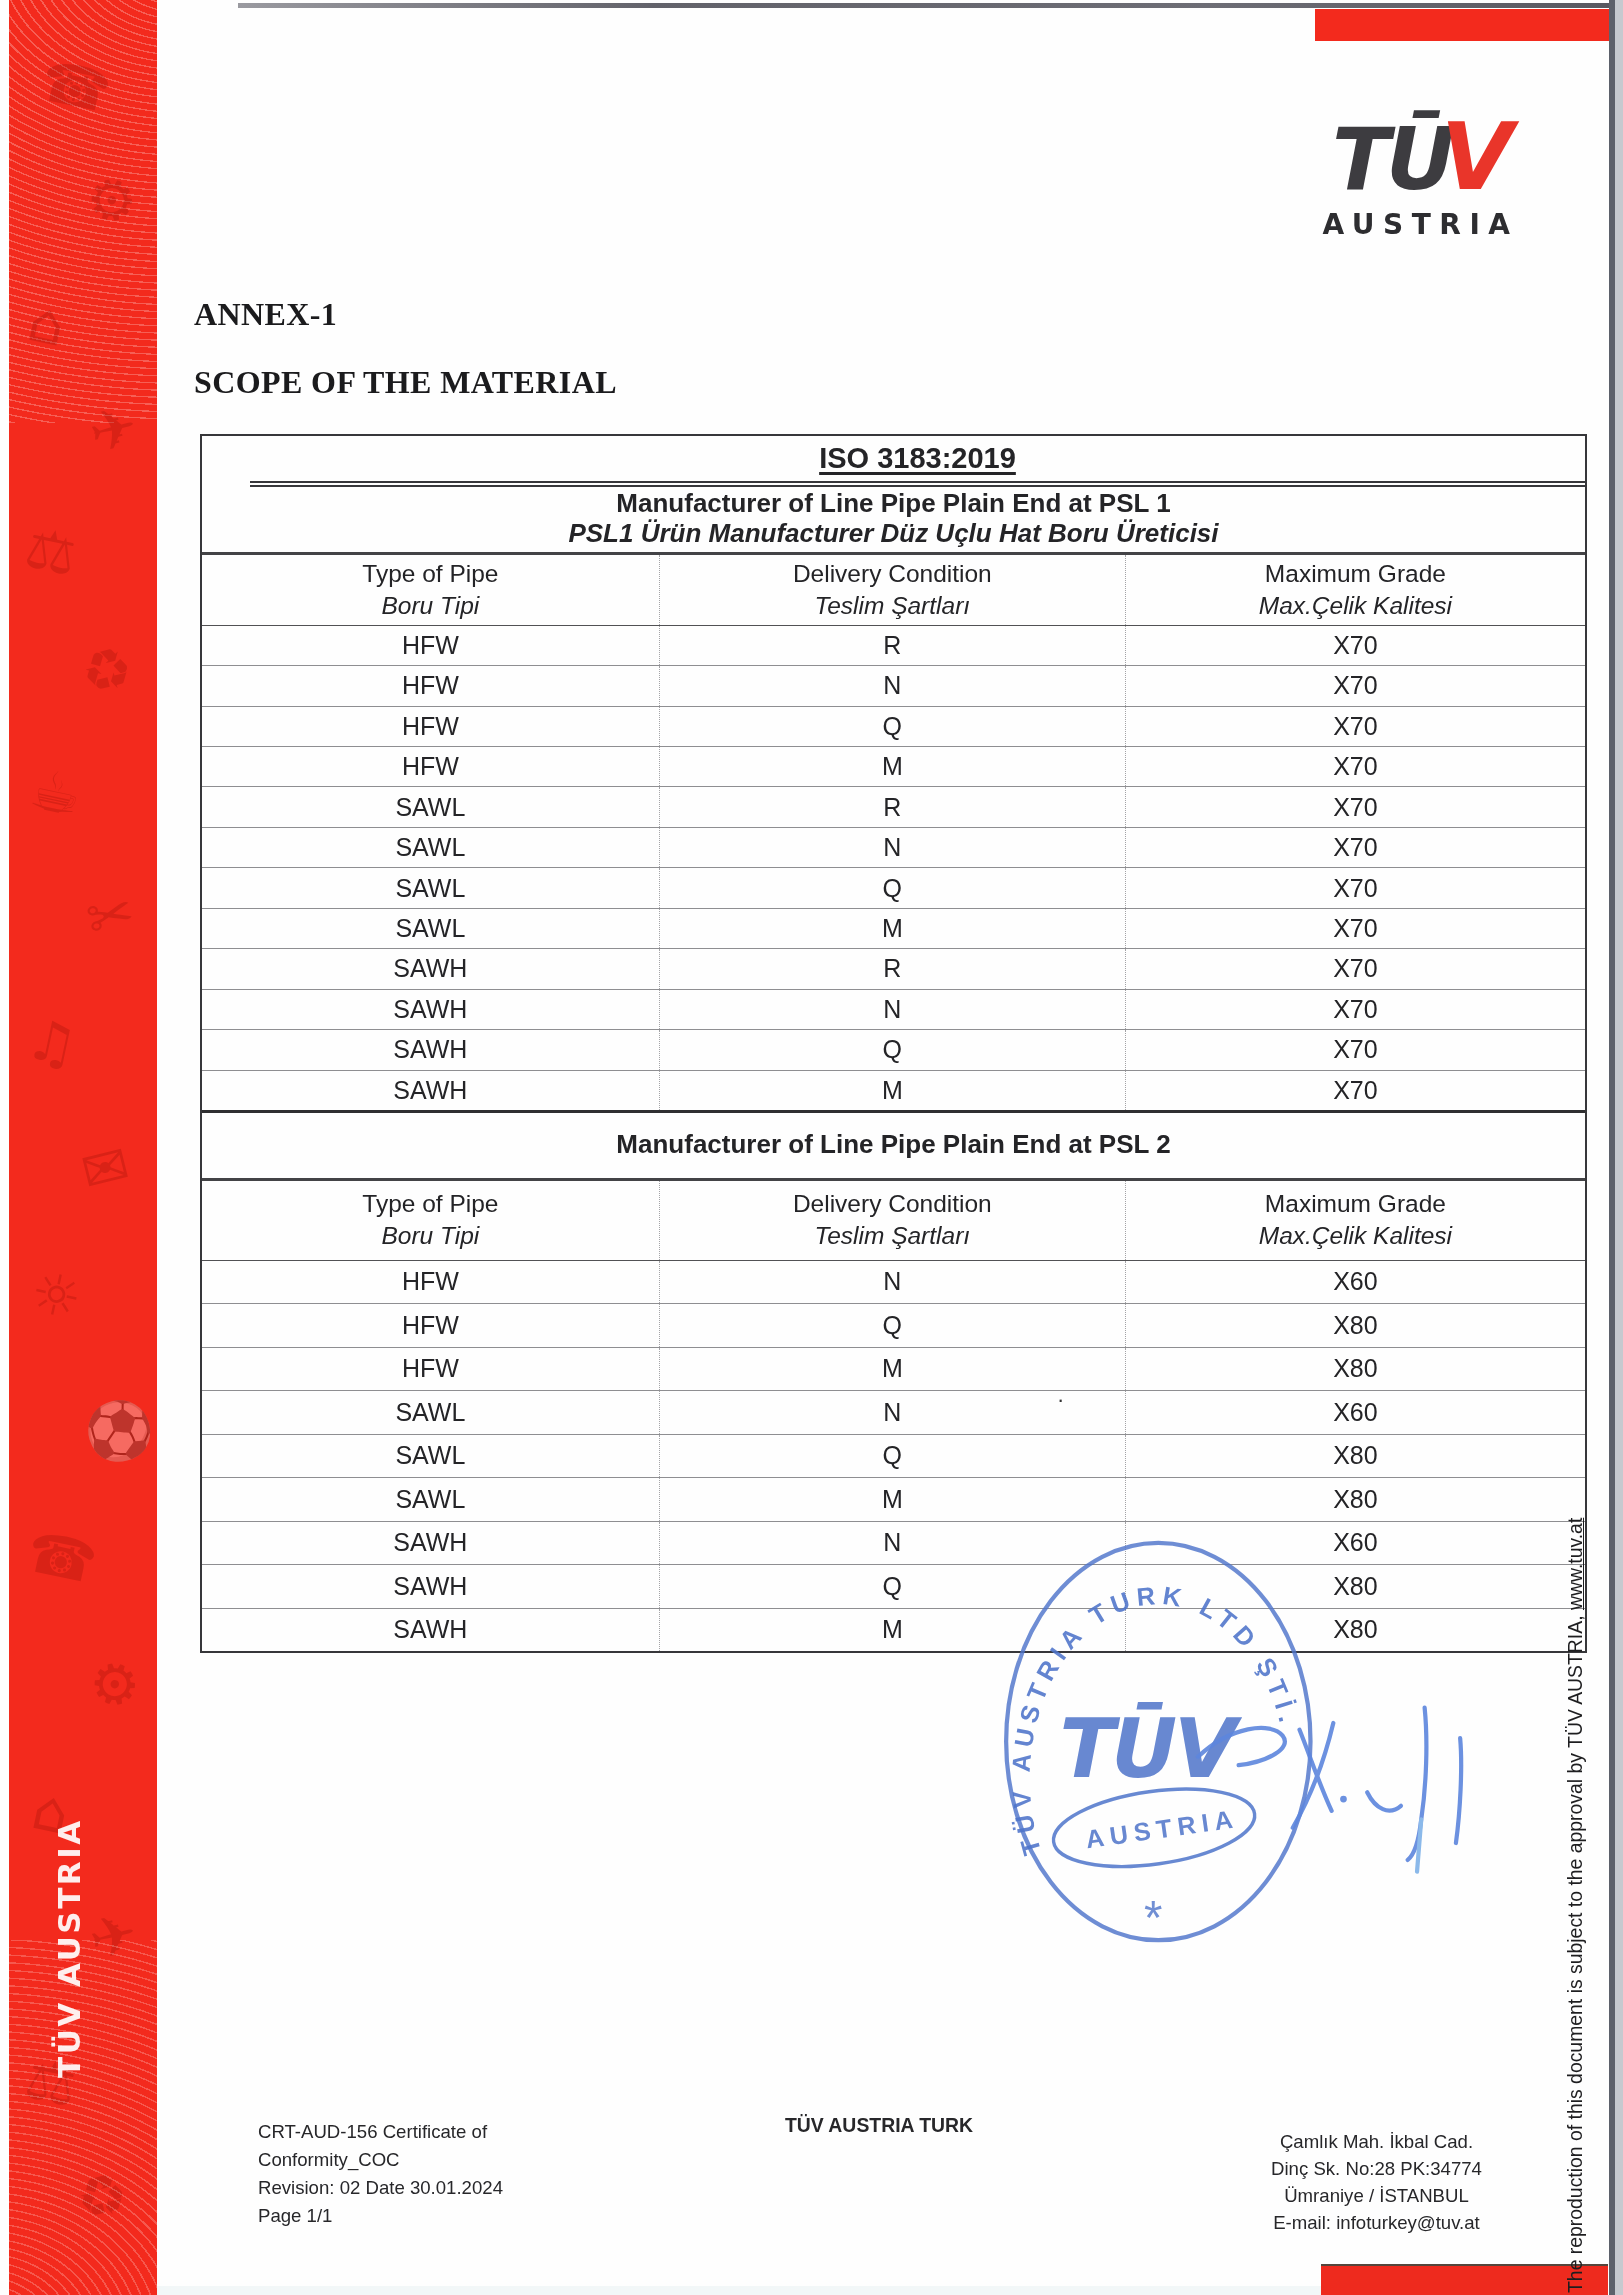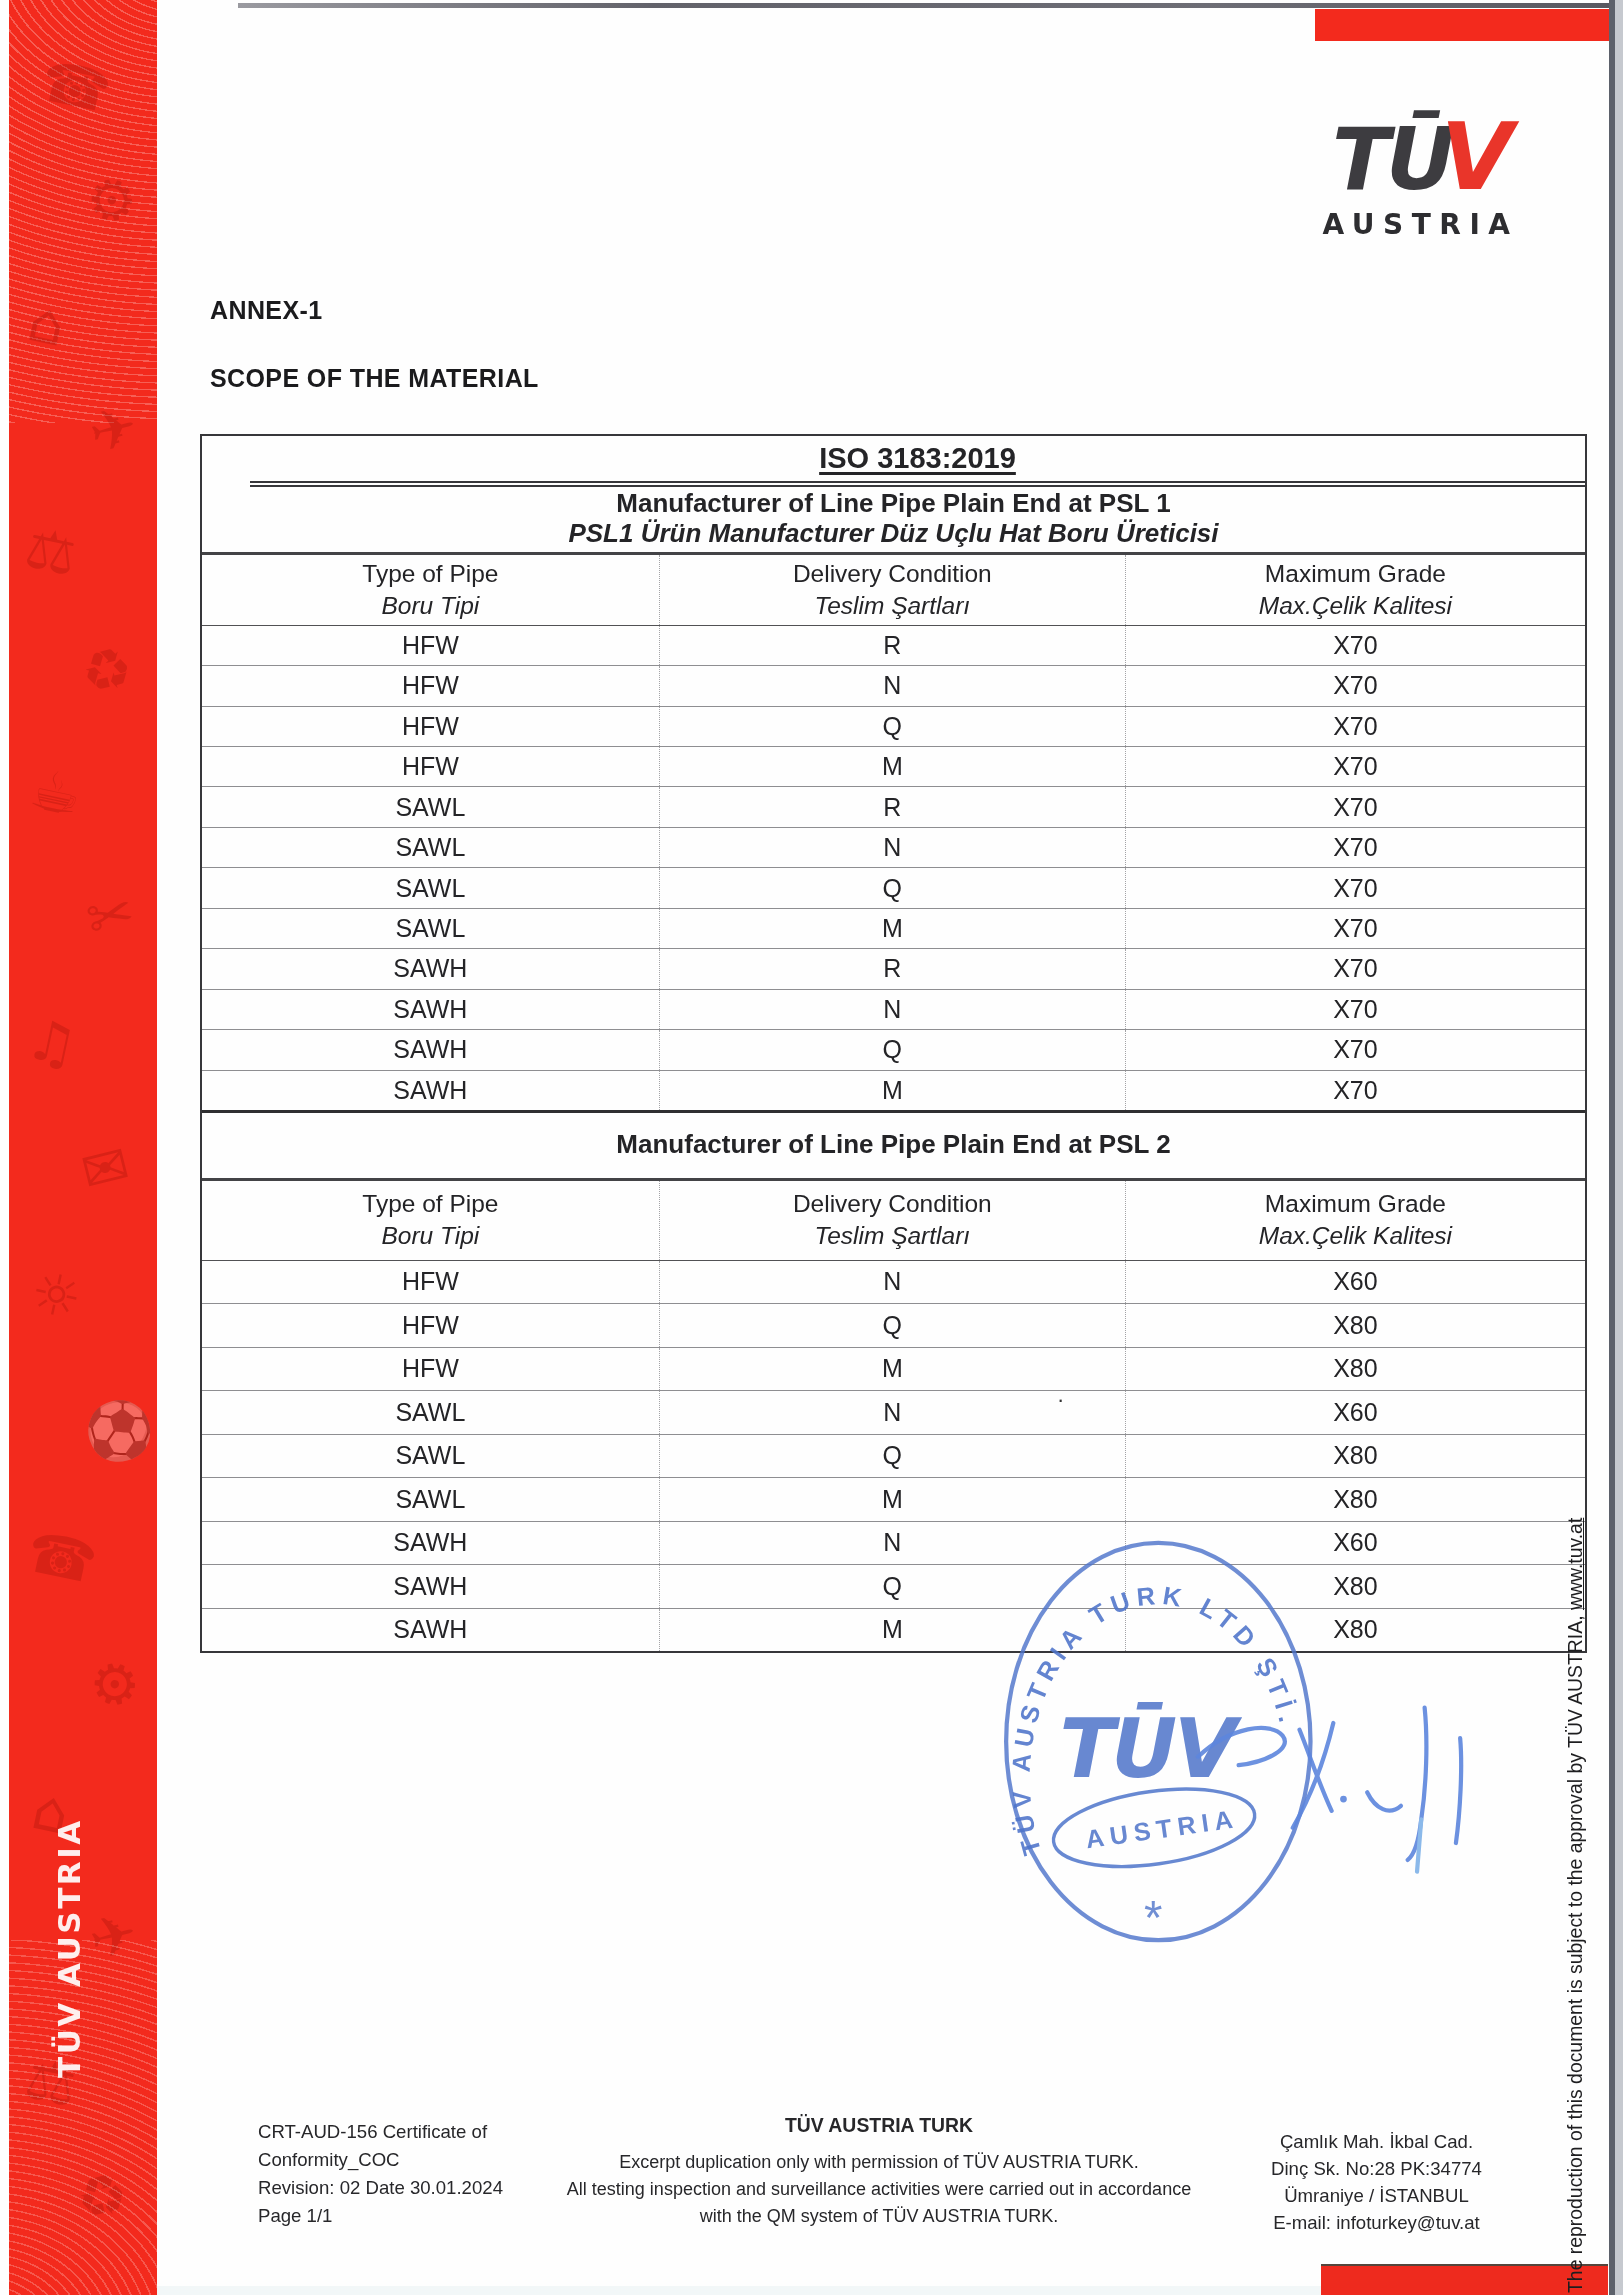--- a/index.html
+++ b/index.html
@@ -34,22 +34,22 @@
 
   
   .logo{position:absolute;left:1302px;top:108px;width:237px;text-align:center;
     font-family:"DejaVu Sans",sans-serif;}
   .logo-tuv{font-size:85px;font-weight:bold;font-style:italic;letter-spacing:-4.2px;
     color:#3d3c40;line-height:1.05;white-space:nowrap;}
   .logo-v{color:#e9352a;font-size:1.1em;margin-left:-10px;}
   .logo-austria{margin-top:1.7px;font-size:28px;font-weight:bold;letter-spacing:8.5px;color:#2d2d30;}
 
   
-  .h-annex,.h-scope{position:absolute;left:210px;font-family:Liberation Sans, sans-serif;
-    font-weight:bold;font-size:25px;color:#1b1b1d;letter-spacing:0.4px;}
+  .h-annex,.h-scope{position:absolute;left:194px;font-family:Liberation Serif, serif;
+    font-weight:bold;font-size:32px;color:#1b1b1d;letter-spacing:0.4px;}
   .h-annex{top:296px;} .h-scope{top:364px;}
 
   
   .doc-table{position:absolute;left:200px;top:434px;width:1387px;height:1219px;
     border:2.5px solid #37373a;box-sizing:border-box;display:flex;flex-direction:column;
     color:#242427;}
   .t-title{height:51px;display:flex;align-items:center;justify-content:center;
     font-size:29px;font-weight:bold;border-bottom:6px double #37373a;box-sizing:border-box;margin-left:48px;}
   .t-title span{text-decoration:underline;text-underline-offset:4.2px;text-decoration-thickness:2.5px;}
   .sec-head{height:68px;display:flex;flex-direction:column;align-items:center;justify-content:center;
@@ -313,25 +313,20 @@
   <div class="side-note"><span>The reproduction of this document is subject to the approval by TÜV AUSTRIA, </span><span class="link">www.tuv.at</span></div>
 
   <div class="footer-left" id="footer-left">
       <div class="fl-line">CRT-AUD-156 Certificate of</div>
       <div class="fl-line">Conformity_COC</div>
       <div class="fl-line">Revision: 02 Date 30.01.2024</div>
       <div class="fl-line">Page 1/1</div>
     </div>
   <div class="footer-center">
     <div class="fc-title">TÜV AUSTRIA TURK</div>
-    <div id="footer-center-lines">
-        <div class="fc-line">Excerpt duplication only with permission of TÜV AUSTRIA TURK.</div>
-        <div class="fc-line">All testing inspection and surveillance activities were carried out in accordance</div>
-        <div class="fc-line">with the QM system of TÜV AUSTRIA TURK.</div>
-      </div>
   </div>
   <div class="footer-right" id="footer-right">
       <div class="fr-line">Çamlık Mah. İkbal Cad.</div>
       <div class="fr-line">Dinç Sk. No:28 PK:34774</div>
       <div class="fr-line">Ümraniye / İSTANBUL</div>
       <div class="fr-line">E-mail: infoturkey@tuv.at</div>
     </div>
 
 </div>
 

